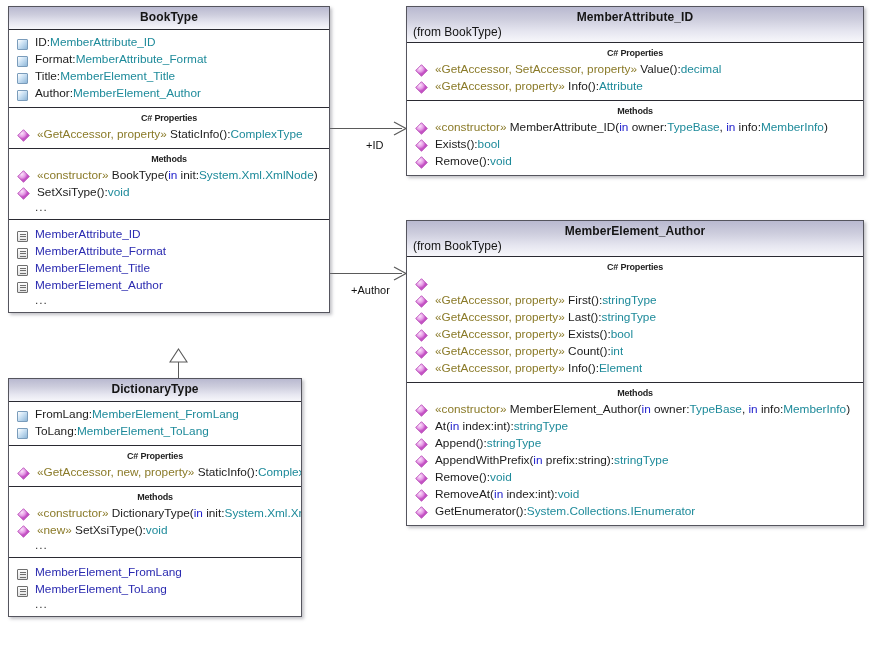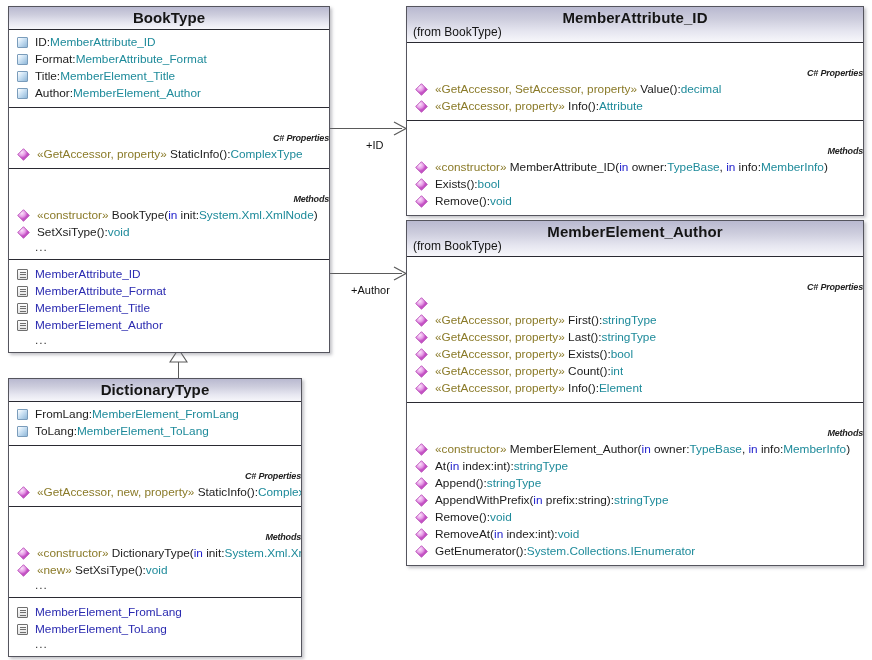--- a/index.html
+++ b/index.html
@@ -24,54 +24,52 @@
     box-shadow: 2px 2px 3px rgba(120,120,130,0.45);
   }
   .cls-header {
     background: linear-gradient(to bottom, #b9b9d0 0%, #cdcddd 35%, #e6e6f0 70%, #f7f7fb 100%);
     border-bottom: 1px solid #2a2a32;
     padding: 3px 4px 4px 4px;
   }
   .cls-header.two-line { padding-bottom: 2px; }
   .cls-title {
     text-align: center;
-    font-size: 15px;
+    font-size: 12px;
     font-weight: bold;
     color: #151515;
     line-height: 15px;
     letter-spacing: 0.1px;
   }
   .cls-from {
     text-align: left;
     font-size: 12px;
     color: #151515;
     line-height: 15px;
     padding-left: 2px;
   }
 
   .cls-section {
     border-bottom: 1px solid #2a2a32;
     padding: 4px 0 5px 0;
   }
   .cls-section.last { border-bottom: none; }
   .sec-caption {
-    text-align: right;
+    text-align: center;
     font-size: 9px;
-    font-style: italic;
     font-weight: bold;
     color: #222222;
     line-height: 12px;
     margin-bottom: 2px;
     letter-spacing: -0.2px;
-    margin-top: 20px;
   }
 
   .m-row {
     display: flex;
-    align-items: center;
+    align-items: flex-end;
     padding: 1px 0 1px 8px;
     line-height: 15px;
     min-height: 17px;
     white-space: nowrap;
   }
   .m-text {
     font-size: 11.8px;
     color: #1b1b1b;
     overflow: hidden;
   }

